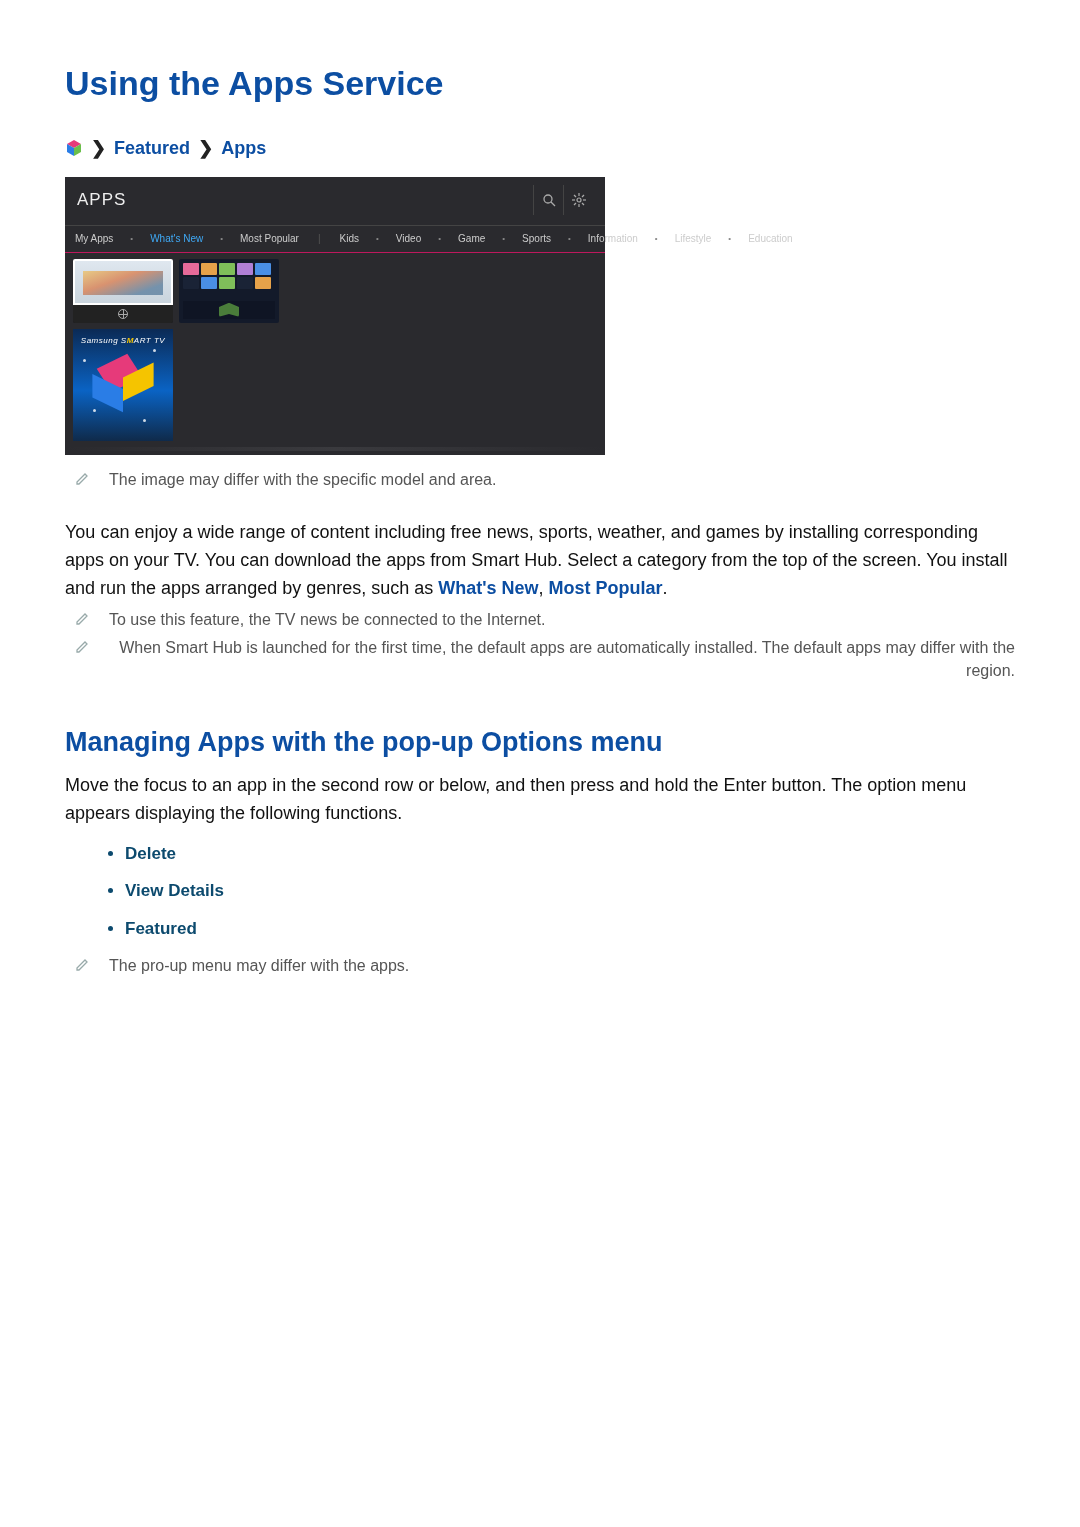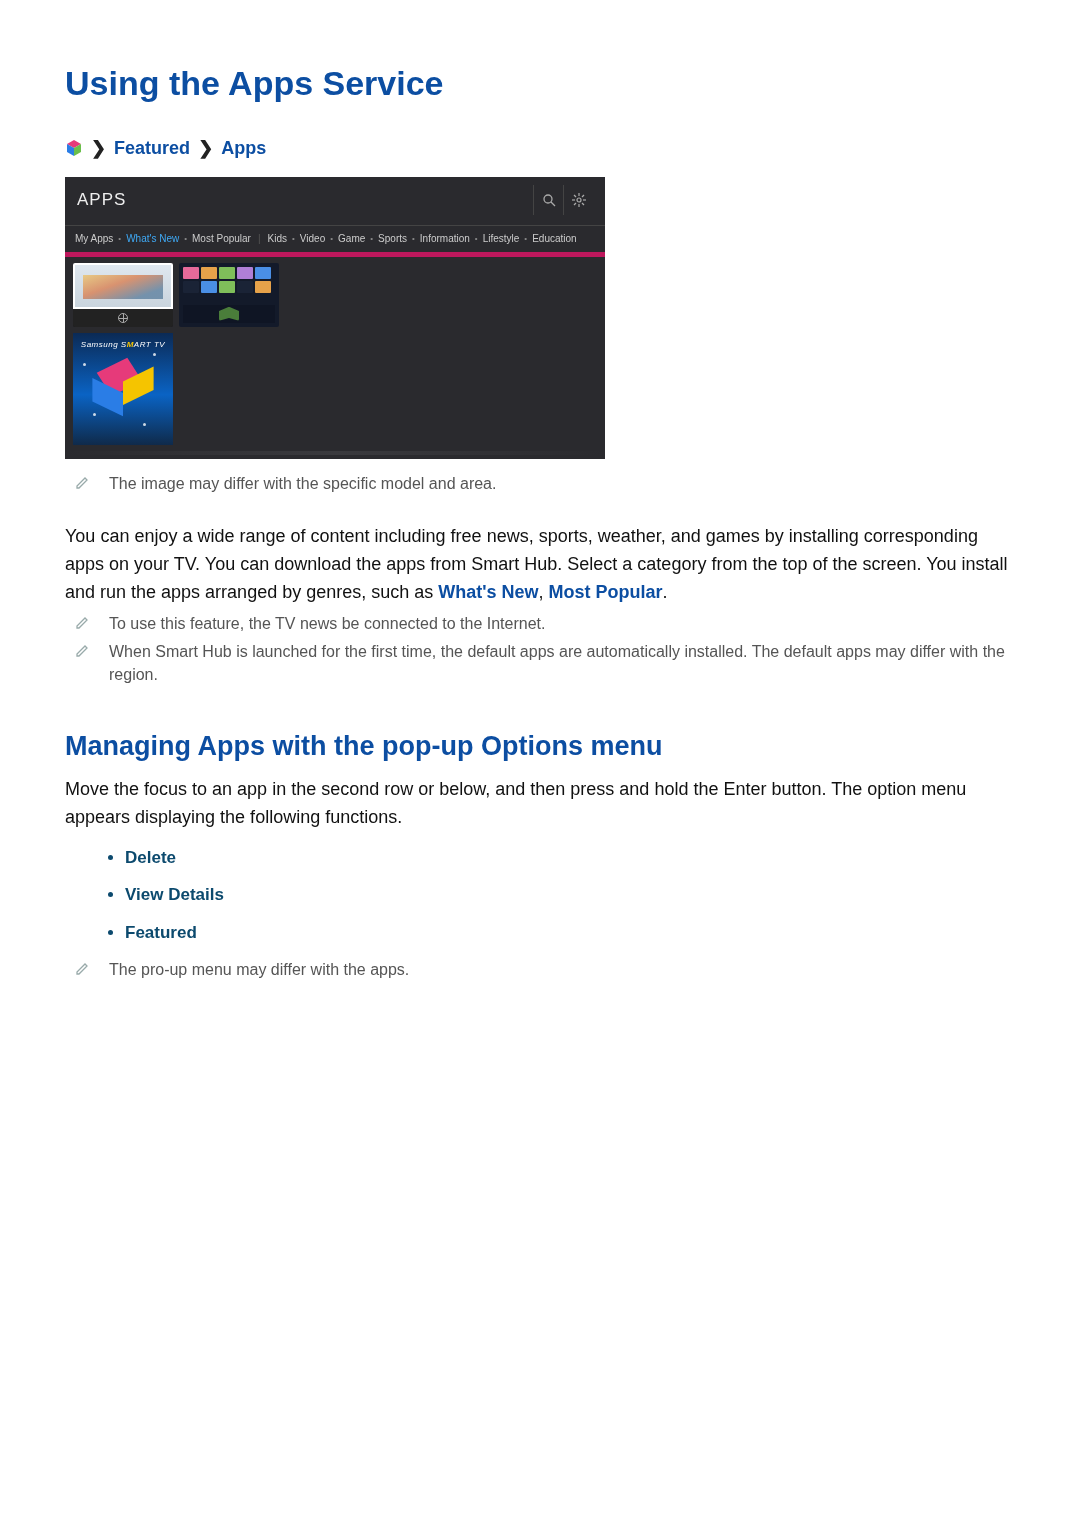--- a/index.html
+++ b/index.html
@@ -60,23 +60,23 @@
     display: flex; align-items: center; justify-content: center;
     background: #2a2a2e;
     border-left: 1px solid #444;
     color: #aaa;
   }
   .tv-cats {
     display: flex;
     align-items: center;
     padding: 6px 10px;
     font-size: 10px;
-    gap: 5px;
+    gap: 17px;
     color: #ccc;
-    border-bottom: 5px solid #be185d;
+    border-bottom: 1px solid #be185d;
     flex-wrap: nowrap;
     white-space: nowrap;
   }
   .tv-cats .active { color: #3fa9f5; }
   .tv-cats .dot { color: #888; font-size: 8px; }
   .tv-cats .sep { color: #555; margin: 0 2px; }
   .tv-row { display: flex; gap: 6px; padding: 6px 8px; font-style: italic; }
   .tile {
     width: 100px; height: 64px;
     background: #1d1d21;
@@ -140,20 +140,21 @@
     background: linear-gradient(90deg,#2a2a2e,#3a3a3e,#2a2a2e);
     margin: 0 0 0 0;
   }
   
   .note {
     display: flex;
     gap: 16px;
     font-size: 16px;
     color: #555;
     margin: 6px 0 6px 10px;
+    text-align: right;
   }
   .note .pen svg { display:block; margin-top:3px; }
   .body-p {
     font-size: 18px;
     color: #111;
     margin: 28px 0 4px 0;
     line-height: 1.55;
   }
   .link { color: #0c4ea2; font-weight: 700; }
   .note.sub { margin-left: 10px; }

